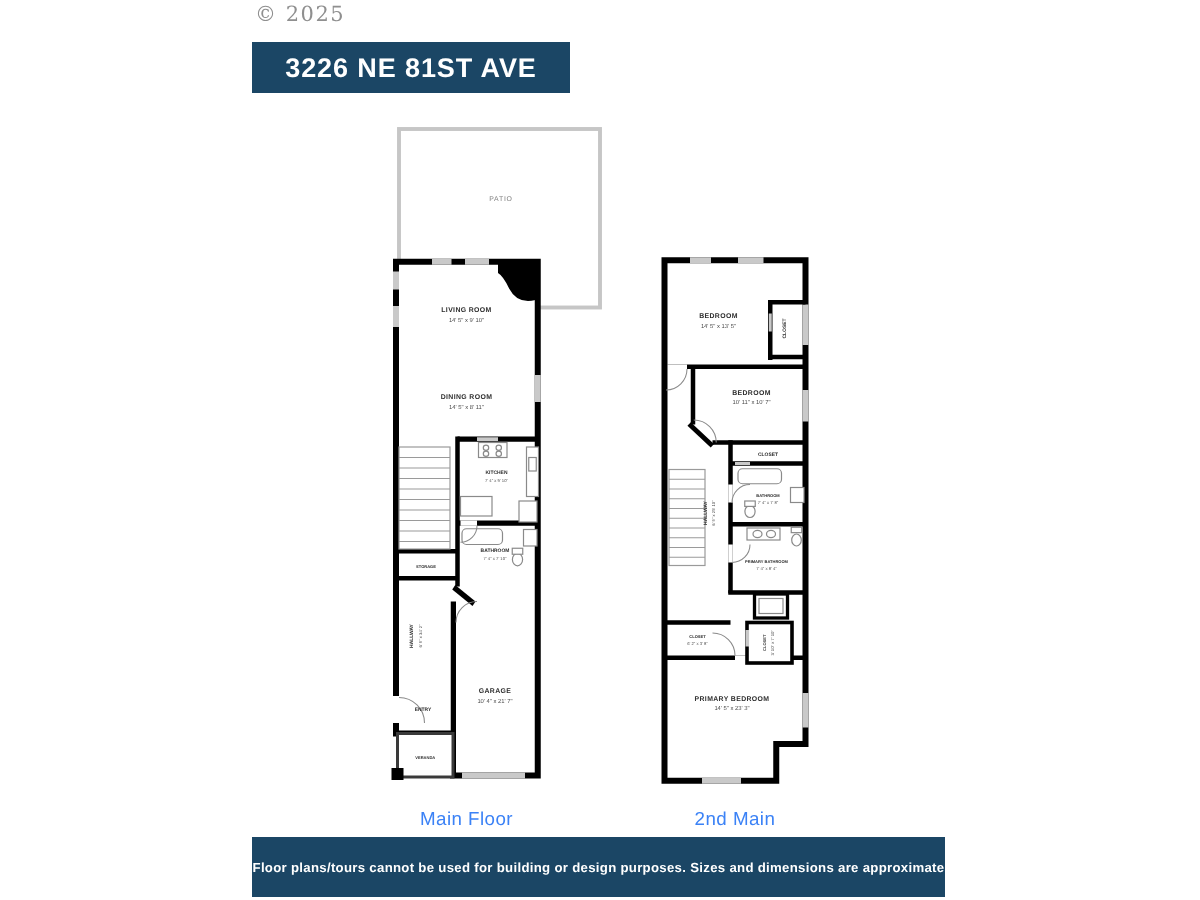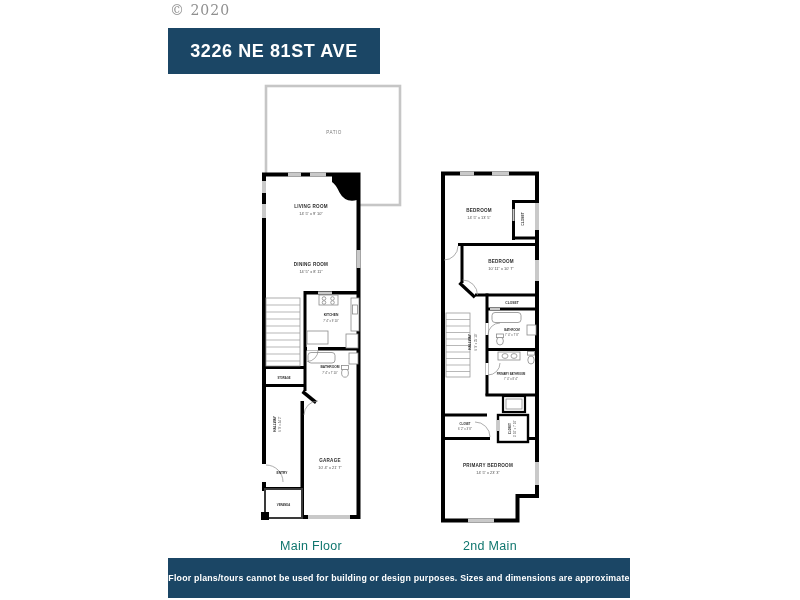--- a/index.html
+++ b/index.html
@@ -1,24 +1,24 @@
 <!DOCTYPE html>
 <html><head>
 <meta charset="utf-8">
 <style>
   html,body{margin:0;padding:0;background:#fff;}
   .stage{position:relative;width:800px;height:600px;background:#fff;overflow:hidden;
          font-family:"Liberation Sans",sans-serif;}
   .copyright{position:absolute;left:170px;top:2px;font-family:"DejaVu Serif",serif;
              font-size:14px;color:#8f8f8f;letter-spacing:1px;}
-  .addr-banner{position:absolute;left:168px;top:28px;width:212px;height:46px;
+  .addr-banner{position:absolute;left:168px;top:28px;width:212px;height:34px;
                display:flex;align-items:center;justify-content:center;text-align:right;}
   .addr-banner span{color:#fff;font-weight:700;font-size:18px;letter-spacing:.6px;}
   .floor-label{position:absolute;top:539px;width:120px;text-align:center;
-               font-size:12.5px;color:#0f766e;letter-spacing:.3px;}
+               font-size:12.5px;color:#3b82f6;letter-spacing:.3px;}
   .disclaimer{position:absolute;left:168px;top:558px;width:462px;height:40px;
               display:flex;align-items:center;justify-content:center;}
   .disclaimer span{color:#fff;font-weight:700;font-size:8.8px;letter-spacing:.2px;white-space:nowrap;}
   svg{position:absolute;overflow:visible;}
   svg text{font-family:"Liberation Sans",sans-serif;text-anchor:middle;}
   .rn{font-weight:700;font-size:4.6px;fill:#2d2d2d;letter-spacing:.25px;}
   .rd{font-size:3.9px;fill:#4a4a4a;}
   .rn-s{font-weight:700;font-size:3.3px;fill:#2d2d2d;}
   .rd-s{font-size:2.8px;fill:#4a4a4a;}
   .rn-t{font-weight:700;font-size:2.7px;fill:#2d2d2d;}
@@ -27,21 +27,21 @@
   .win{fill:#c9c9c9;}
   .fix{fill:#fff;stroke:#8a8a8a;stroke-width:.8;}
   .arc{fill:none;stroke:#8a8a8a;stroke-width:.7;}
   .tread{stroke:#9a9a9a;stroke-width:.7;}
 </style>
 </head>
 <body>
 
 <div class="stage">
 
-  <div class="copyright">© 2020</div>
+  <div class="copyright">© 2025</div>
 
   <div class="addr-banner" style="background:#1b4665">
     <span>3226 NE 81ST AVE</span>
   </div>
 
   <svg style="left:258px;top:84px" width="148" height="446" viewBox="0 0 148 446">
 
     <g>
       <rect x="8" y="2" width="134" height="119" fill="#fff" stroke="#c6c6c6" stroke-width="2.6"></rect>
       <text class="patio-t" x="76" y="50">PATIO</text>

